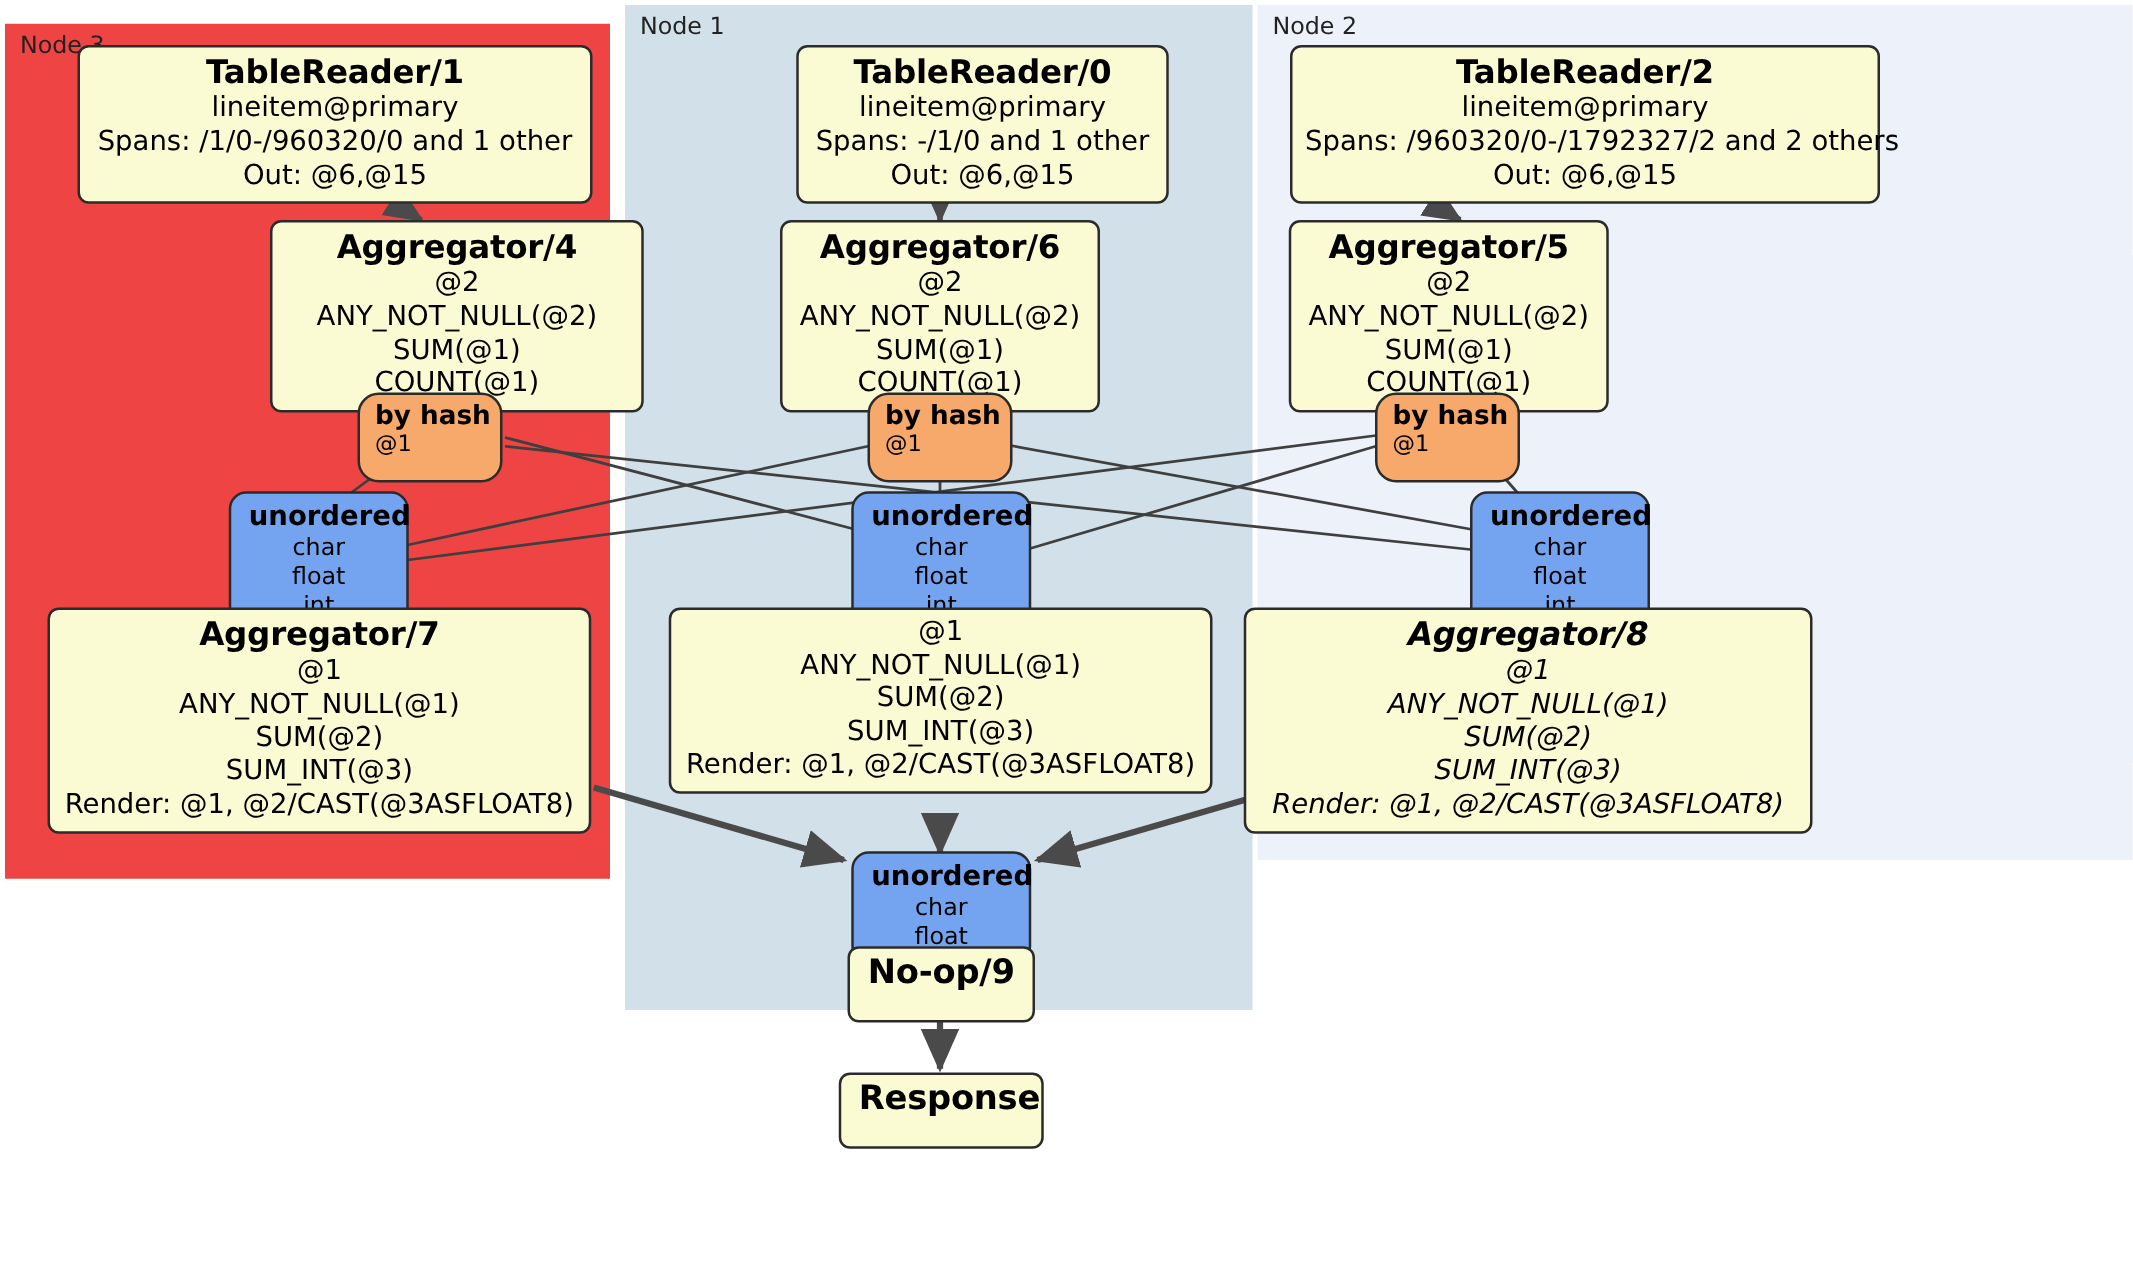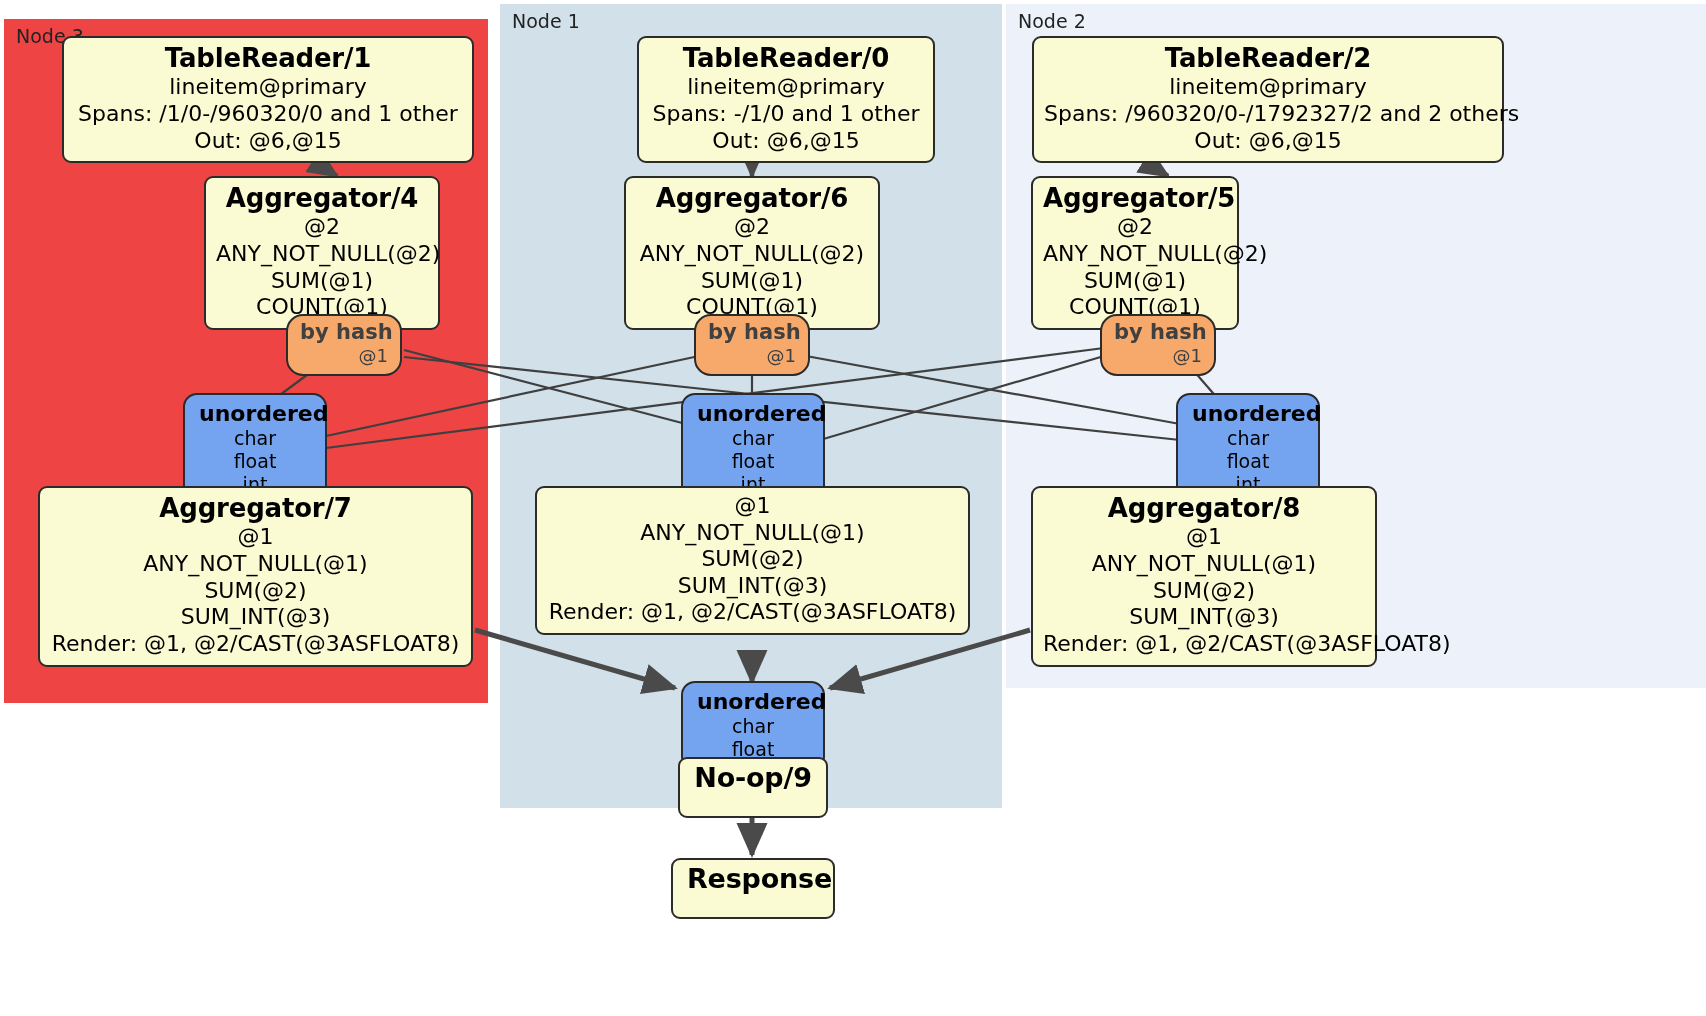--- a/index.html
+++ b/index.html
@@ -75,24 +75,24 @@
   .proc.compact .title {
     font-size: 27px;
   }
 
   .router {
     position: absolute;
     box-sizing: border-box;
     background: #f7a96b;
     border: 2px solid #2b2b2b;
     border-radius: 17px;
-    text-align: right;
-    padding: 4px 12px 8px 12px;
+    text-align: left;
+    padding: 4px 12px 18px 12px;
     line-height: 1.18;
-    color: #404040;
+    color: #000000;
   }
   .router .title {
     font-weight: bold;
     font-size: 21px;
     white-space: nowrap;
   }
   .router .sub {
     font-size: 18px;
     white-space: nowrap;
   }
@@ -214,37 +214,37 @@
     <div class="sub">Out: @6,@15</div>
   </div>
 
   <div class="proc" style="left:1032px; top:36px; width:472px;">
     <div class="title">TableReader/2</div>
     <div class="sub">lineitem@primary</div>
     <div class="sub">Spans: /960320/0-/1792327/2 and 2 others</div>
     <div class="sub">Out: @6,@15</div>
   </div>
 
-  <div class="proc" style="left:204px; top:176px; width:236px;">
+  <div class="proc" style="left:216px; top:176px; width:299px;">
     <div class="title">Aggregator/4</div>
     <div class="sub">@2</div>
     <div class="sub">ANY_NOT_NULL(@2)</div>
     <div class="sub">SUM(@1)</div>
     <div class="sub">COUNT(@1)</div>
   </div>
 
   <div class="proc" style="left:624px; top:176px; width:256px;">
     <div class="title">Aggregator/6</div>
     <div class="sub">@2</div>
     <div class="sub">ANY_NOT_NULL(@2)</div>
     <div class="sub">SUM(@1)</div>
     <div class="sub">COUNT(@1)</div>
   </div>
 
-  <div class="proc" style="left:1031px; top:176px; width:208px;">
+  <div class="proc" style="left:1031px; top:176px; width:256px;">
     <div class="title">Aggregator/5</div>
     <div class="sub">@2</div>
     <div class="sub">ANY_NOT_NULL(@2)</div>
     <div class="sub">SUM(@1)</div>
     <div class="sub">COUNT(@1)</div>
   </div>
 
   <div class="router" style="left:286px; top:314px; width:116px;">
     <div class="title">by hash</div>
     <div class="sub">@1</div>
@@ -291,21 +291,21 @@
   </div>
 
   <div class="proc" style="left:535px; top:486px; width:435px;">
     <div class="sub">@1</div>
     <div class="sub">ANY_NOT_NULL(@1)</div>
     <div class="sub">SUM(@2)</div>
     <div class="sub">SUM_INT(@3)</div>
     <div class="sub">Render: @1, @2/CAST(@3ASFLOAT8)</div>
   </div>
 
-  <div class="proc" style="left:1031px; top:486px; width:346px;">
+  <div class="proc" style="left:995px; top:486px; width:455px;font-style:italic;">
     <div class="title">Aggregator/8</div>
     <div class="sub">@1</div>
     <div class="sub">ANY_NOT_NULL(@1)</div>
     <div class="sub">SUM(@2)</div>
     <div class="sub">SUM_INT(@3)</div>
     <div class="sub">Render: @1, @2/CAST(@3ASFLOAT8)</div>
   </div>
 
   <div class="sync" style="left:681px; top:681px; width:144px;">
     <div class="title">unordered</div>

